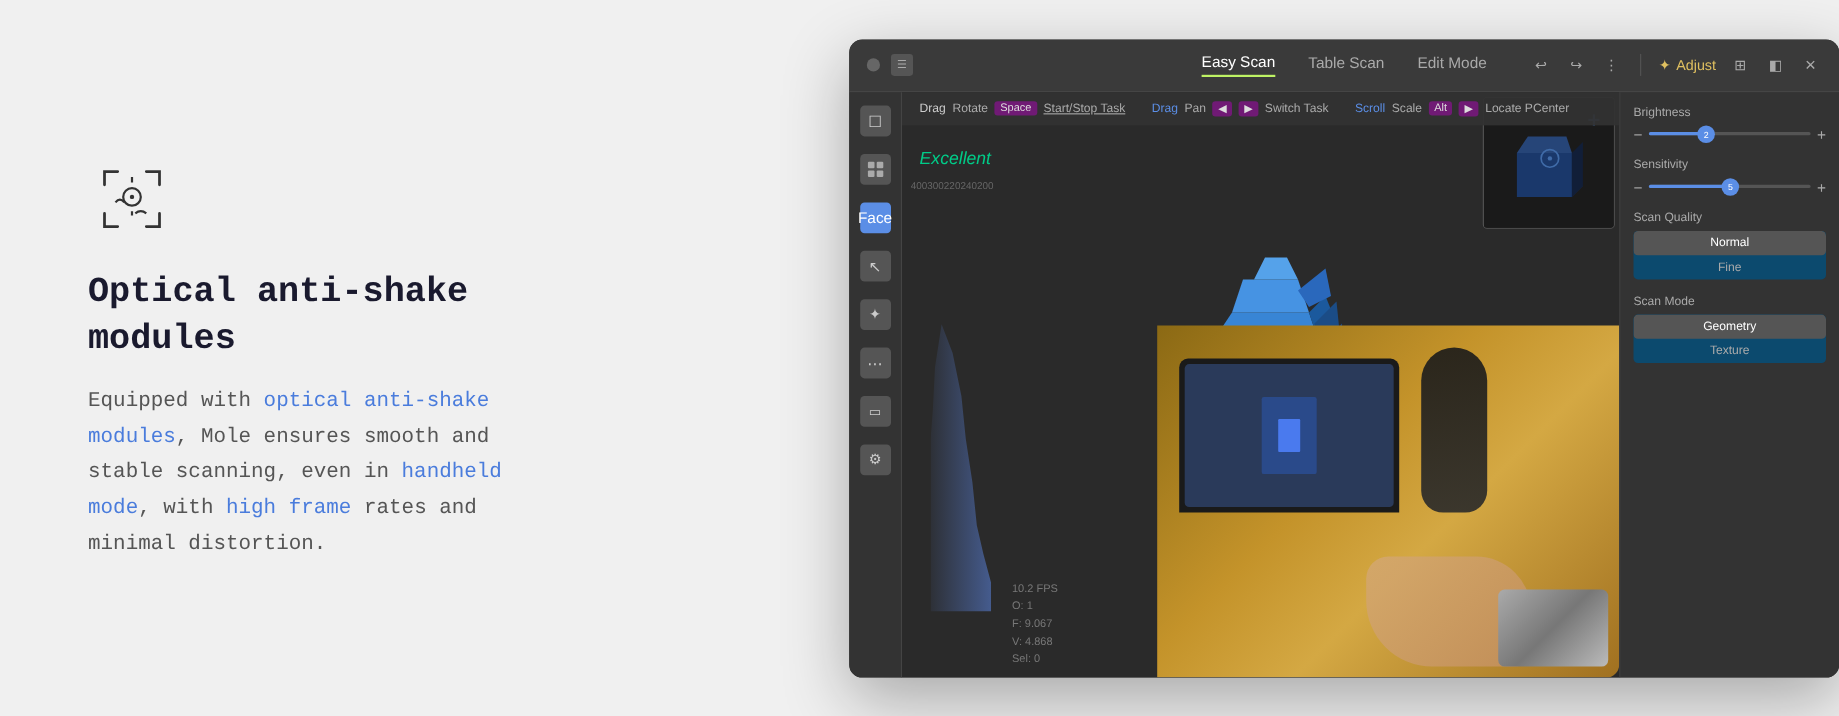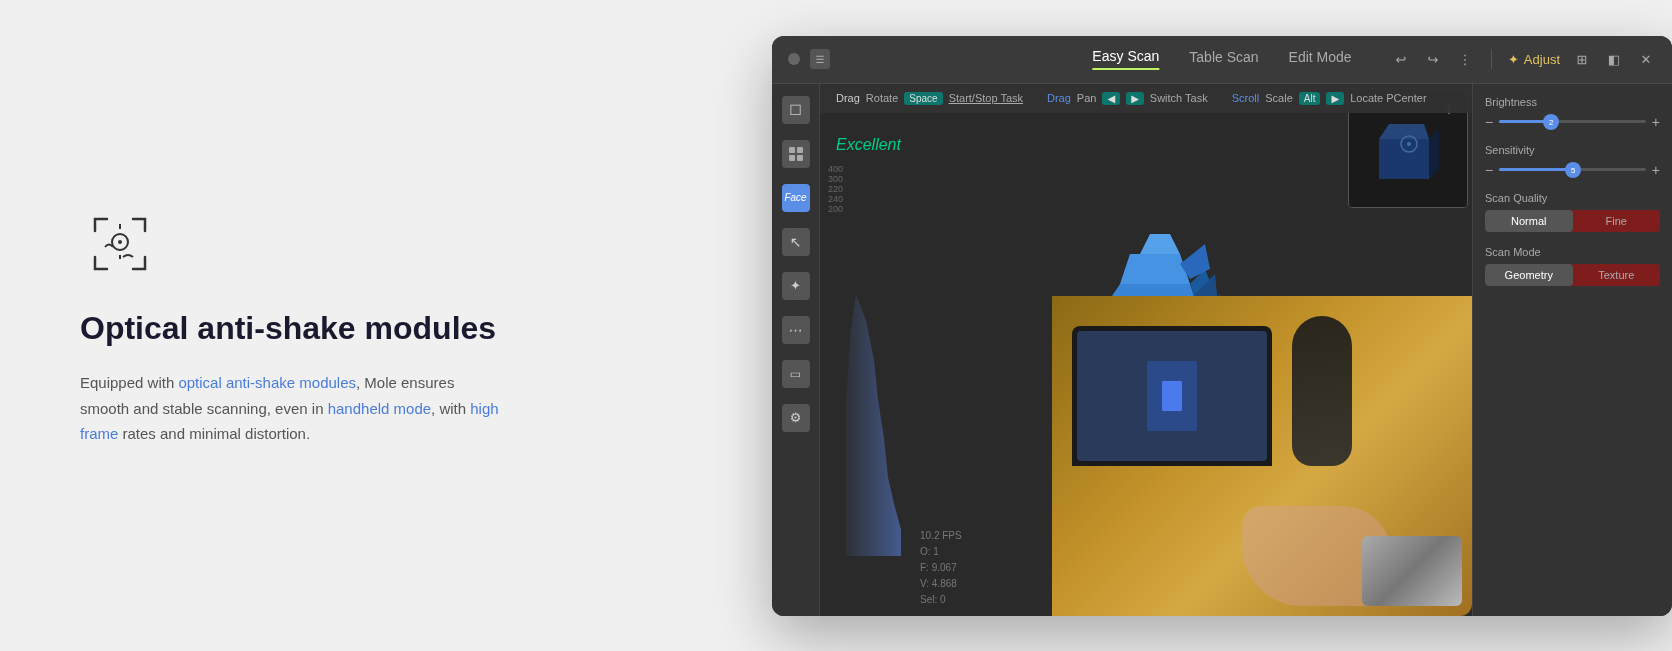--- a/index.html
+++ b/index.html
@@ -11,41 +11,42 @@
       overflow: hidden;
       display: flex;
       align-items: center;
     }
 
     
     .left-panel {
       width: 580px;
       padding: 60px 80px;
       flex-shrink: 0;
+      font-family: Liberation Mono, monospace;
     }
 
     .icon-container {
       width: 80px;
       height: 80px;
       margin-bottom: 24px;
       display: flex;
       align-items: center;
       justify-content: center;
     }
 
     .feature-title {
       font-size: 32px;
       font-weight: 700;
       color: #1a1a2e;
       margin-bottom: 20px;
       line-height: 1.3;
     }
 
     .feature-desc {
-      font-size: 15px;
+      font-size: 19px;
       color: #555;
       line-height: 1.7;
       max-width: 460px;
     }
 
     .feature-desc em {
       font-style: normal;
       color: #4a7cdc;
     }
 
@@ -197,21 +198,21 @@
       z-index: 10;
     }
 
     .hint-item {
       display: flex;
       align-items: center;
       gap: 6px;
     }
 
     .hint-key {
-      background: #0f766e;
+      background: #701a75;
       border-radius: 3px;
       padding: 1px 5px;
       font-size: 10px;
       color: #ddd;
     }
 
     .hint-blue {
       color: #5b8ee6;
     }
 
@@ -234,21 +235,21 @@
       bottom: 60px;
       width: 80px;
     }
 
     .histogram-labels {
       position: absolute;
       left: 0;
       top: 0;
       bottom: 0;
       display: flex;
-      flex-direction: column;
+      flex-direction: row;
       justify-content: flex-start;
     }
 
     .hist-label {
       font-size: 9px;
       color: #666;
     }
 
     
     .preview-thumb {
@@ -342,23 +343,24 @@
       top: -6px;
       display: flex;
       align-items: center;
       justify-content: center;
       color: white;
       font-size: 8px;
     }
 
     .toggle-group {
       display: flex;
-      background: #7f1d1d;
+      background: #0c4a6e;
       border-radius: 4px;
       overflow: hidden;
+      flex-direction: column;
     }
 
     .toggle-btn {
       flex: 1;
       padding: 5px 0;
       text-align: center;
       font-size: 11px;
       color: #aaa;
       cursor: pointer;
     }
@@ -486,21 +488,21 @@
       <div class="left-toolbar">
         <div class="toolbar-icon" style="font-size:14px;">☐</div>
         <div class="toolbar-icon">
           <svg width="16" height="16" viewBox="0 0 16 16">
               <rect x="1" y="1" width="6" height="6" rx="1" fill="#aaa"></rect>
               <rect x="9" y="1" width="6" height="6" rx="1" fill="#aaa"></rect>
               <rect x="1" y="9" width="6" height="6" rx="1" fill="#aaa"></rect>
               <rect x="9" y="9" width="6" height="6" rx="1" fill="#aaa"></rect>
             </svg>
         </div>
-        <div class="toolbar-icon active" style="font-size:10px;color:white;font-style:italic;">Face</div>
+        <div class="toolbar-icon active" style="font-size:14px;color:white;">Face</div>
         <div class="toolbar-icon" style="font-size:14px;">↖</div>
         <div class="toolbar-icon" style="font-size:13px;">✦</div>
         <div class="toolbar-icon" style="font-size:14px;">⋯</div>
         <div class="toolbar-icon" style="font-size:12px;">▭</div>
         <div class="toolbar-icon" style="font-size:13px;">⚙</div>
       </div>
 
       <div class="scan-area">
 
         <div class="hint-bar">

